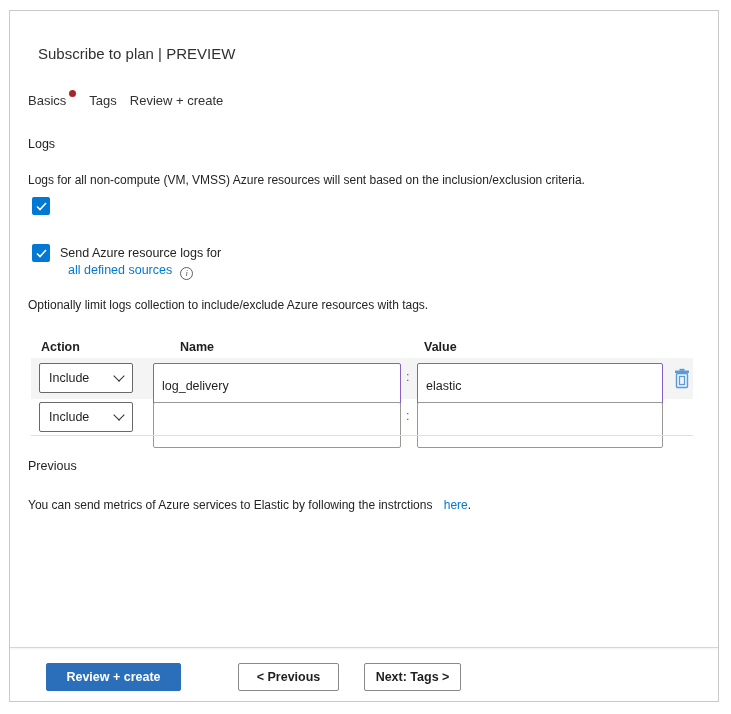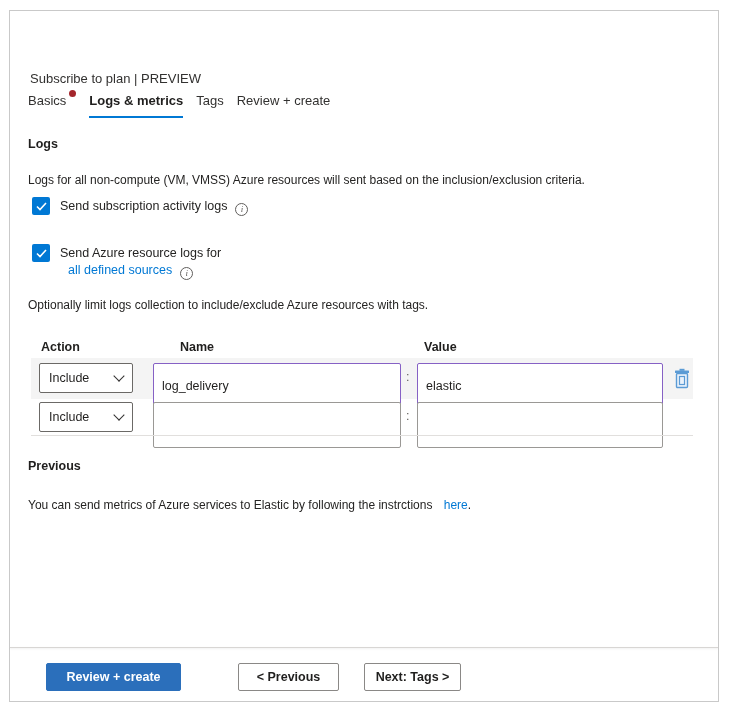--- a/index.html
+++ b/index.html
@@ -7,29 +7,29 @@
     width:731px;height:714px;position:relative;background:#ffffff;
     font-family:"Liberation Sans",sans-serif;color:#252423;
     -webkit-font-smoothing:antialiased;
   }
   .card{
     position:absolute;left:9px;top:10px;width:710px;height:692px;
     background:#fff;border:1px solid #c9c9c9;box-sizing:border-box;
   }
   .abs{position:absolute;}
   .title{left:18px;top:6px;font-size:21px;font-weight:700;color:#1b1a19;letter-spacing:.2px;}
-  .subtitle{left:20px;top:34px;font-size:13px;color:#323130;margin-top:26px;}
+  .subtitle{left:28px;top:34px;font-size:15px;color:#323130;}
   .tabs{left:18px;top:82px;display:flex;gap:13px;font-size:13px;color:#323130;}
   .tab{position:relative;padding-bottom:8px;cursor:pointer;}
   .tab.active{font-weight:700;border-bottom:2px solid var(--color-accent,#0078d4);color:#201f1e;}
   .error-dot{
     display:inline-block;width:7px;height:7px;border-radius:50%;
     background:var(--color-error-dot,#a4262c);vertical-align:top;margin:-3px 0 0 3px;
   }
-  .section-heading{font-size:12.5px;font-weight:700;color:#201f1e;}
+  .section-heading{font-size:12.5px;font-weight:400;color:#201f1e;}
   .h-logs{left:18px;top:126px;}
   .h-metrics{left:18px;top:448px;}
   .para{font-size:12px;color:#252423;}
   .p1{left:18px;top:162px;}
   .p2{left:18px;top:287px;}
   .p3{left:18px;top:487px;}
   .check-row{display:flex;align-items:flex-start;gap:10px;font-size:12.5px;}
   .cr1{left:22px;top:186px;}
   .cr2{left:22px;top:233px;}
   .checkbox{
@@ -98,42 +98,38 @@
 <body>
 
 <div class="card">
 
   <div class="abs subtitle">Subscribe to plan | PREVIEW</div>
 
   <div class="abs tabs">
     <div class="tab">
       <span>Basics</span><span class="error-dot"></span>
     </div>
-    <div class="tab active">
-      <span>Logs &amp; metrics</span>
-    </div>
     <div class="tab">
       <span>Tags</span>
     </div>
     <div class="tab">
       <span>Review + create</span>
     </div>
   </div>
 
   <div class="abs section-heading h-logs">Logs</div>
 
   <div class="abs para p1">Logs for all non-compute (VM, VMSS) Azure resources will sent based on the inclusion/exclusion criteria.</div>
 
   <div class="abs check-row cr1">
     <span class="checkbox">
       <svg width="11" height="9" viewBox="0 0 11 9">
           <path d="M1 4.5 L4 7.5 L10 1" fill="none" stroke="#fff" stroke-width="1.6"></path>
         </svg>
     </span>
-    <span class="check-label"><span>Send subscription activity logs</span><span class="info-icon">i</span></span>
   </div>
 
   <div class="abs check-row cr2">
     <span class="checkbox">
       <svg width="11" height="9" viewBox="0 0 11 9">
           <path d="M1 4.5 L4 7.5 L10 1" fill="none" stroke="#fff" stroke-width="1.6"></path>
         </svg>
     </span>
     <span class="check-label two-line">
       <div>Send Azure resource logs for</div>

